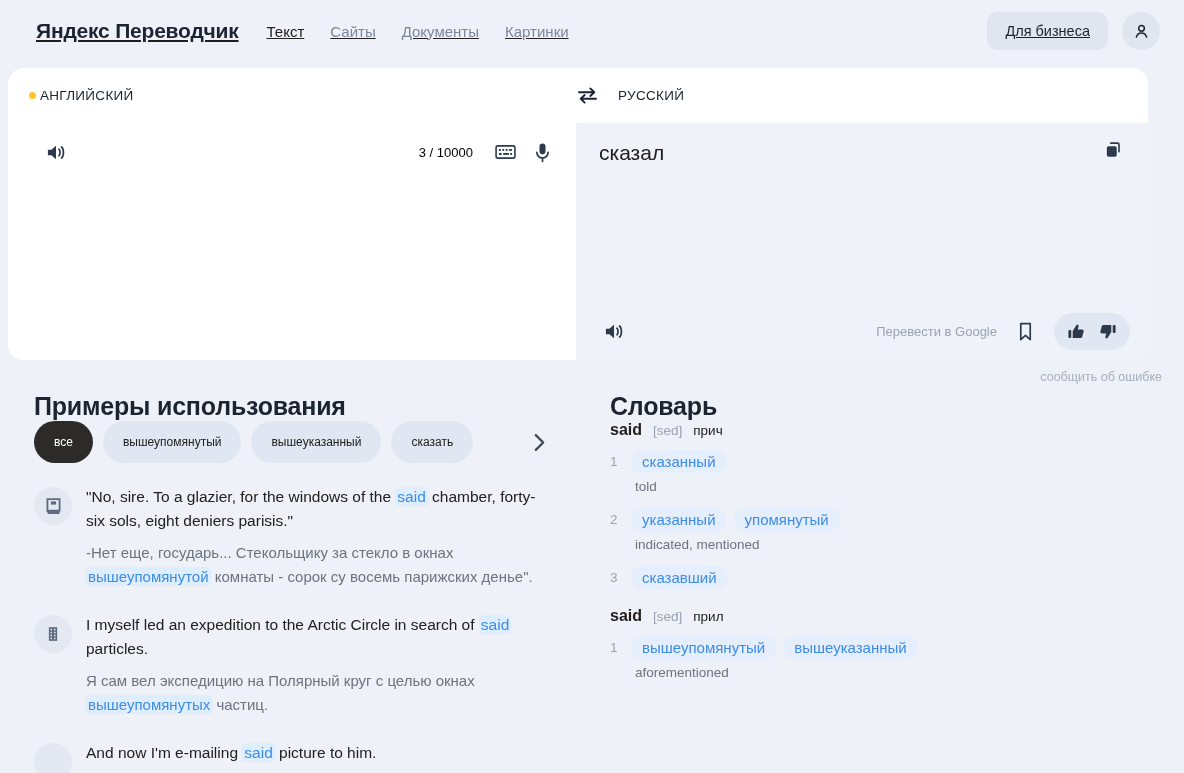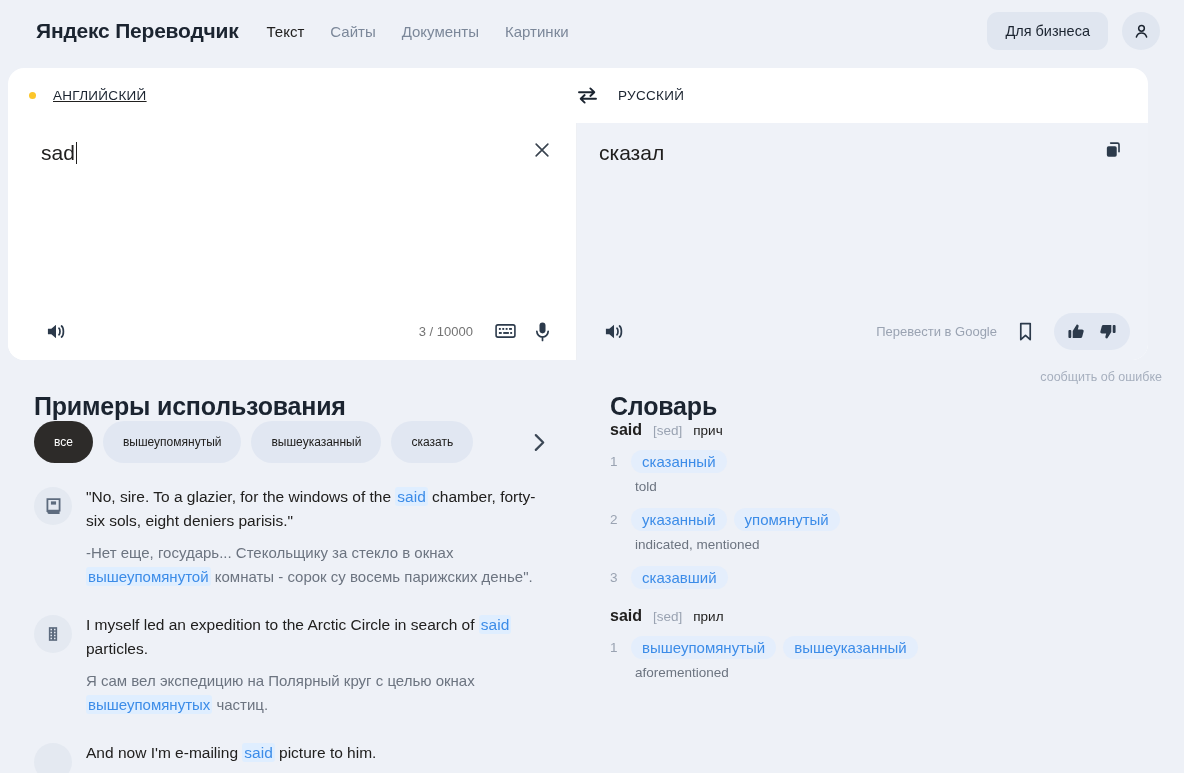--- a/index.html
+++ b/index.html
@@ -12,20 +12,21 @@
   }
   .page { position: relative; width: 1184px; height: 773px; background: #eef1f7; }
 
   
   .header {
     height: 62px;
     display: flex;
     align-items: center;
     padding: 0 24px 0 36px;
     background: #eef1f7;
+    text-decoration: underline;
   }
   .brand {
     font-size: 21px; font-weight: bold; color: #1b2430;
     letter-spacing: -0.2px; white-space: nowrap;
   }
   .nav { display: flex; align-items: center; gap: 26px; margin-left: 28px; }
   .nav-item { font-size: 15px; color: #7b8799; cursor: pointer; white-space: nowrap; }
   .nav-item.active { color: #21201f; }
   .header-right { margin-left: auto; display: flex; align-items: center; gap: 14px; }
   .biz-btn {
@@ -44,21 +45,21 @@
   .card {
     position: absolute; left: 8px; top: 68px;
     width: 1140px; height: 292px;
     background: #ffffff; border-radius: 16px; overflow: hidden;
     display: flex; flex-direction: column;
   }
   .lang-bar {
     height: 55px; display: flex; align-items: center;
     padding: 0 0 0 21px; flex: 0 0 55px;
   }
-  .lang-left { display: flex; align-items: center; gap: 17px; width: 548px; text-decoration: underline; }
+  .lang-left { display: flex; align-items: center; gap: 4px; width: 548px; }
   .dot { width: 7px; height: 7px; border-radius: 50%; background: #fcc62a; flex: 0 0 7px; }
   .lang-label {
     font-size: 13.5px; letter-spacing: 0.3px; color: #1b2430; cursor: pointer;
   }
   .swap-wrap { display: flex; align-items: center; gap: 20px; }
   .swap-btn { background: none; border: none; cursor: pointer; display: flex; padding: 0; }
 
   .panes { display: flex; flex: 1; min-height: 0; }
   .pane { position: relative; display: flex; flex-direction: column; }
   .pane-src { width: 569px; background: #ffffff; border-right: 1px solid #eef0f4; }
@@ -81,21 +82,21 @@
   .pane-foot {
     height: 58px; display: flex; align-items: center;
     padding: 0 21px 0 33px; gap: 10px;
   }
   .pane-dst .pane-foot { padding-left: 22px; padding-right: 18px; justify-content: space-between; }
   .icon-btn {
     background: none; border: none; cursor: pointer; padding: 4px;
     display: flex; align-items: center; justify-content: center;
   }
   .spacer { margin-left: auto; }
-  .counter { font-size: 13px; color: #737373; margin-right: 8px; }
+  .counter { font-size: 13px; color: #000000; margin-right: 8px; }
   .google-link { font-size: 13px; color: #9aa3b2; cursor: pointer; margin-right: 6px; }
   .vote-group {
     display: flex; align-items: center; gap: 4px;
     background: #e1e7f2; border-radius: 19px; padding: 5px 9px; margin-left: 6px;
   }
   .report {
     position: absolute; right: 22px; top: 370px;
     font-size: 12.5px; color: #a6afbe; cursor: pointer;
   }
 
@@ -191,28 +192,20 @@
             <path d="M20 12.5H4M8 8.5l-4.2 4 4.2 4"></path>
           </svg>
         </button>
         <span class="lang-label">РУССКИЙ</span>
       </div>
     </div>
 
     <div class="panes">
 
       <div class="pane pane-src">
-        <div class="pane-body">
-          <span class="src-text">sad</span><span class="caret"></span>
-          <button class="clear-btn">
-            <svg width="18" height="18" viewBox="0 0 20 20" fill="none" stroke="#39434f" stroke-width="1.8" stroke-linecap="round">
-              <path d="M3.5 3.5l13 13M16.5 3.5l-13 13"></path>
-            </svg>
-          </button>
-        </div>
         <div class="pane-foot">
           <button class="icon-btn">
             <svg width="23" height="21" viewBox="0 0 24 22">
               <path d="M3 8h3.6L11.5 4v14L6.6 14H3z" fill="#2c3a4b"></path>
               <path d="M14.6 7.6c1.4 1 1.4 5.8 0 6.8" stroke="#2c3a4b" stroke-width="1.8" fill="none" stroke-linecap="round"></path>
               <path d="M17.3 5.2c2.6 2 2.6 9.6 0 11.6" stroke="#2c3a4b" stroke-width="1.8" fill="none" stroke-linecap="round"></path>
             </svg>
           </button>
           <span class="spacer"></span>
           <span class="counter">3 / 10000</span>

